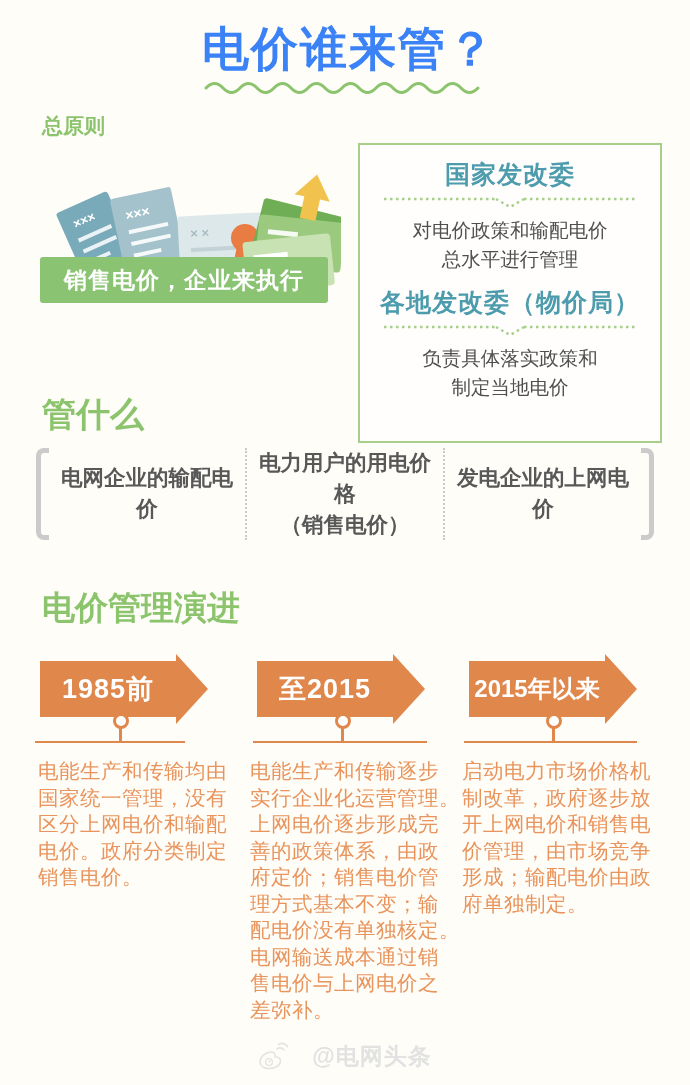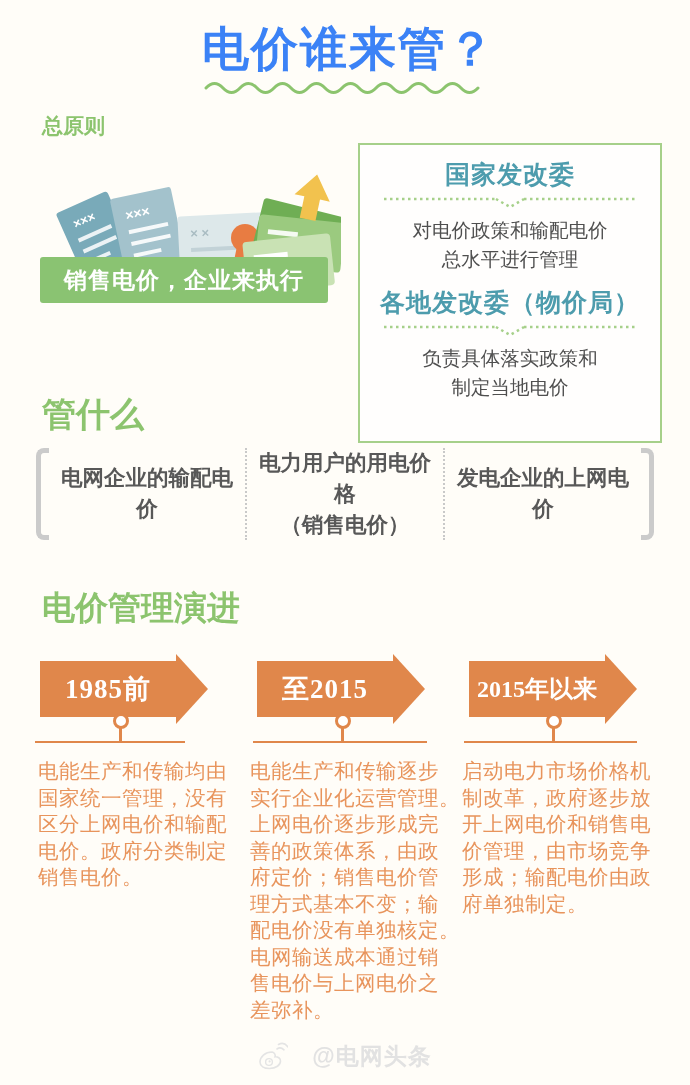--- a/index.html
+++ b/index.html
@@ -42,21 +42,21 @@
     color:#585858;font-weight:700;font-size:21.5px;line-height:31px;
     white-space:pre-line;padding:0 4px;
   }
   .scope-col + .scope-col{border-left:2px dotted #c9c9c9;}
   
   .h-evo{position:absolute;left:42px;top:586px;font-size:33px;font-weight:800;color:#8cc46e;}
   .stage{position:absolute;top:654px;width:215px;}
   .stage-1{left:38px;}
   .stage-2{left:250px;}
   .stage-3{left:460px;}
-  .arrow{position:relative;height:90px;font-family:Liberation Serif, serif;}
+  .arrow{position:relative;height:90px;}
   .arrow-body{
     position:absolute;top:7px;height:56px;width:136px;background:#e0874b;
     display:flex;align-items:center;justify-content:center;
     color:#ffffff;font-weight:800;font-size:27px;letter-spacing:1px;
   }
   .arrow-head{
     position:absolute;top:0;width:0;height:0;
     border-top:35px solid transparent;border-bottom:35px solid transparent;
     border-left:32px solid #e0874b;
   }

